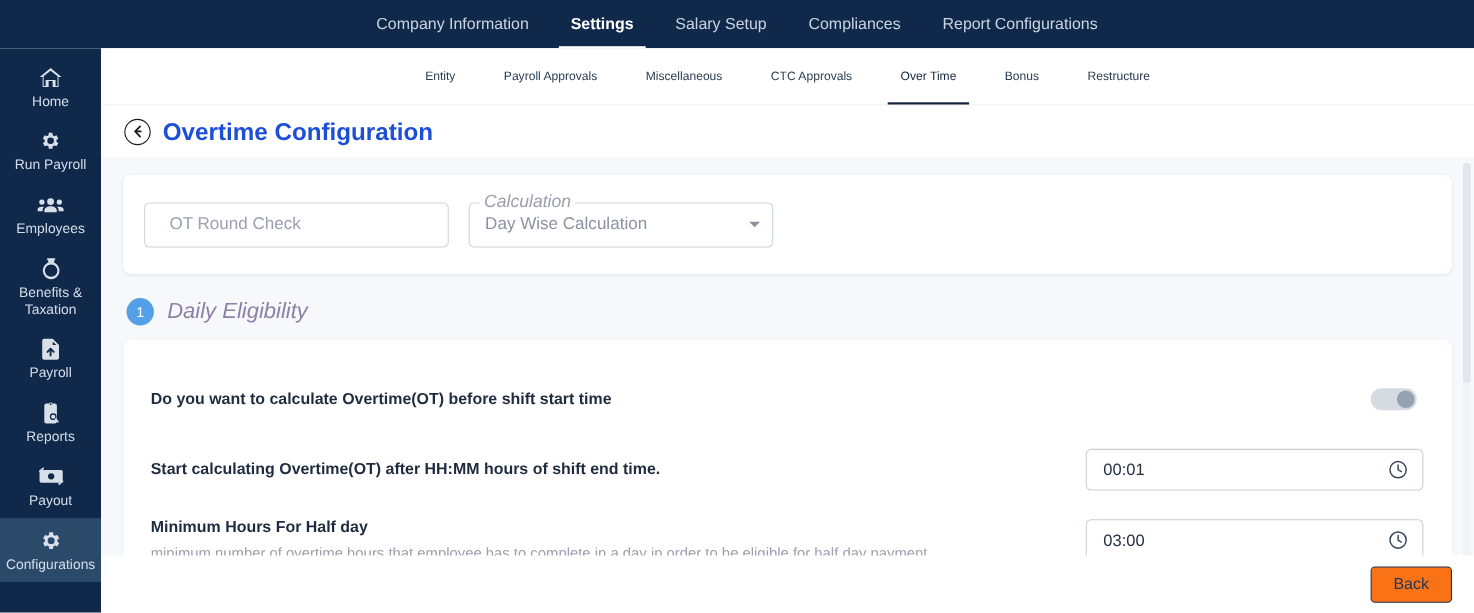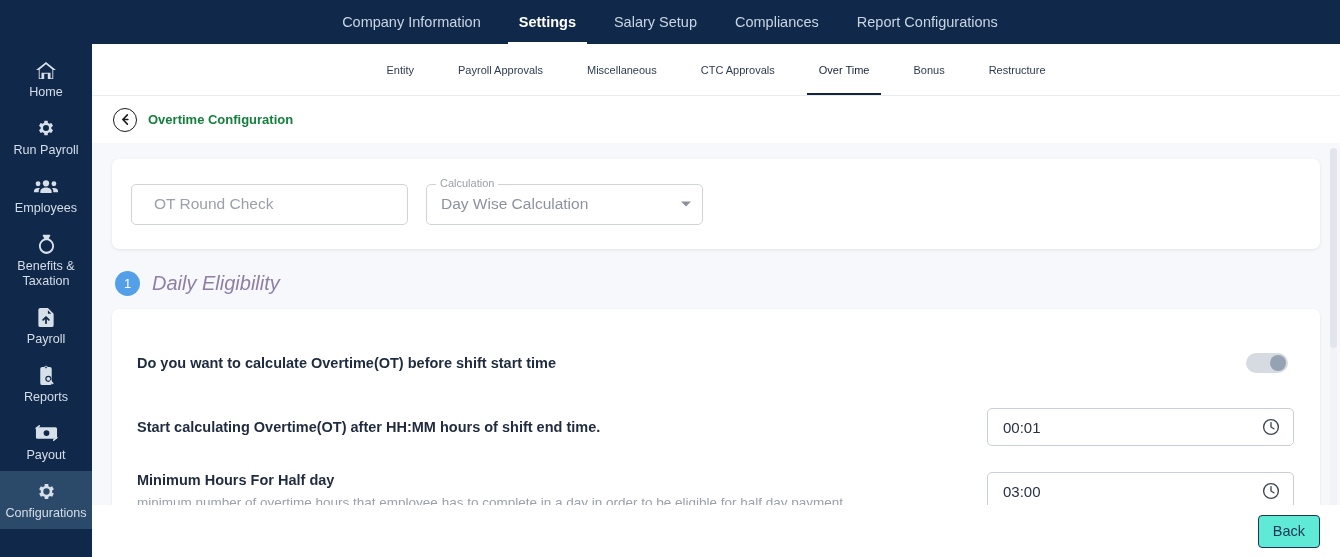--- a/index.html
+++ b/index.html
@@ -78,21 +78,21 @@
     height: 47px; display: flex; align-items: center; padding-left: 21px;
     background: #ffffff;
   }
   .back-circle {
     width: 24px; height: 24px; border-radius: 50%;
     border: 1.6px solid #1b1b1b;
     display: flex; align-items: center; justify-content: center;
     cursor: pointer; margin-right: 11px; flex: 0 0 auto;
   }
   .back-circle svg { display: block; }
-  .page-title { font-size: 13px; font-weight: bold; color: #15803d; }
+  .page-title { font-size: 22px; font-weight: bold; color: #1d4ed8; }
 
   .scroll-area {
     position: absolute; top: 99px; left: 0; width: 1248px; height: 406px;
     background: #f6f8fb;
     padding: 0 20px;
     overflow: hidden;
   }
 
   .top-card {
     margin-top: 16px;
@@ -110,21 +110,21 @@
 
   .select-wrap { position: relative; margin-left: 18px; width: 277px; height: 41px; }
   .select-box {
     width: 277px; height: 41px; border: 1px solid #cfd4dc; border-radius: 5px;
     display: flex; align-items: center; padding: 0 14px;
     background: #ffffff; cursor: pointer;
   }
   .select-box .val { color: #8c939f; font-size: 15.5px; }
   .select-label {
     position: absolute; top: -7px; left: 10px; padding: 0 4px;
-    background: #ffffff; color: #9aa1ac; font-size: 11px; line-height: 13px;
+    background: #ffffff; color: #9aa1ac; font-size: 16px; line-height: 13px; font-style: italic;
   }
   .caret {
     position: absolute; right: 12px; top: 50%; transform: translateY(-50%);
     width: 0; height: 0;
     border-left: 5px solid transparent; border-right: 5px solid transparent;
     border-top: 5.5px solid #8a919d;
   }
 
   .step-row { display: flex; align-items: center; margin-top: 22px; padding-left: 3px; }
   .step-badge {
@@ -169,23 +169,23 @@
 
   
   .footer {
     position: absolute; left: 92px; top: 505px; width: 1248px; height: 52px;
     background: #ffffff;
     display: flex; align-items: center; justify-content: flex-end;
     padding-right: 20px;
   }
   .back-btn {
     min-width: 62px; height: 33px; border: 1.4px solid #1d3557; border-radius: 4px;
-    background: #5eead4; color: #1d3557; font-size: 14.5px;
+    background: #f97316; color: #1d3557; font-size: 14.5px;
     display: flex; align-items: center; justify-content: center;
-    padding: 0 14px; cursor: pointer;
+    padding: 0 20px; cursor: pointer;
     font-family: "Liberation Sans", sans-serif;
   }
 
   
   .scrollbar-track {
     position: absolute; right: 3px; top: 104px; width: 7px; height: 396px;
     background: #f1f3f7; border-radius: 4px;
   }
   .scrollbar-thumb {
     position: absolute; right: 3px; top: 104px; width: 7px; height: 200px;

